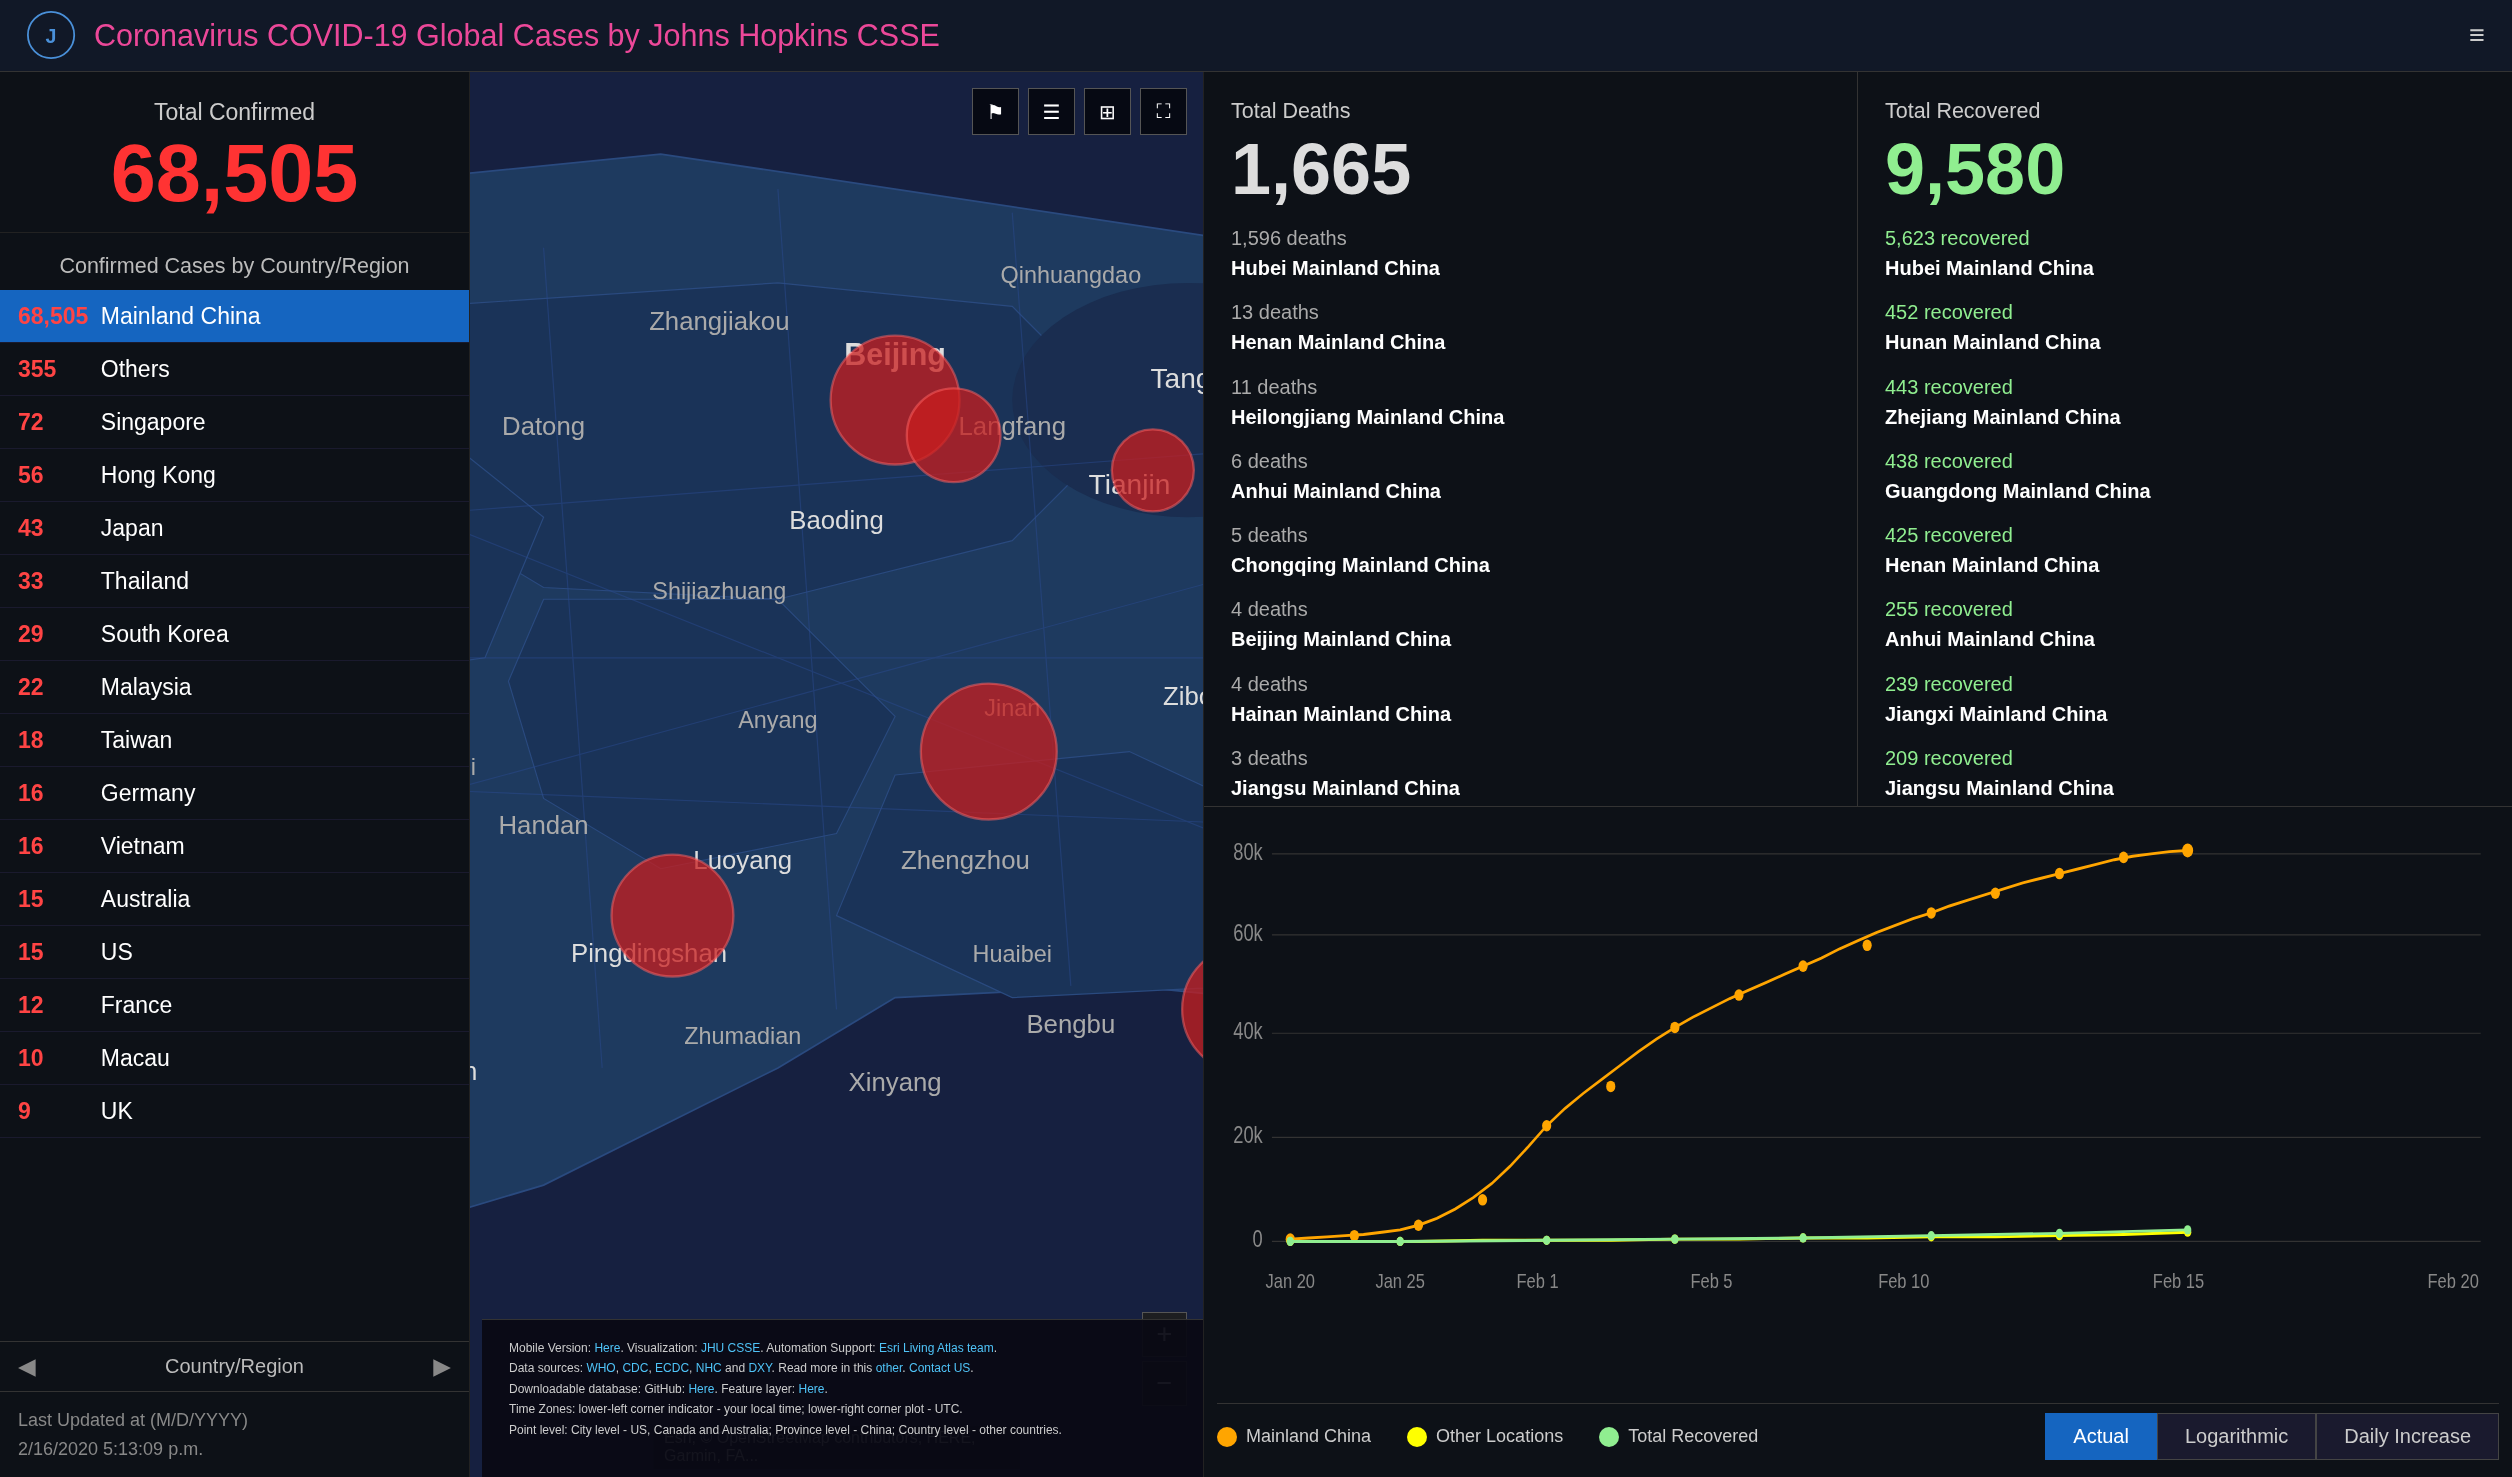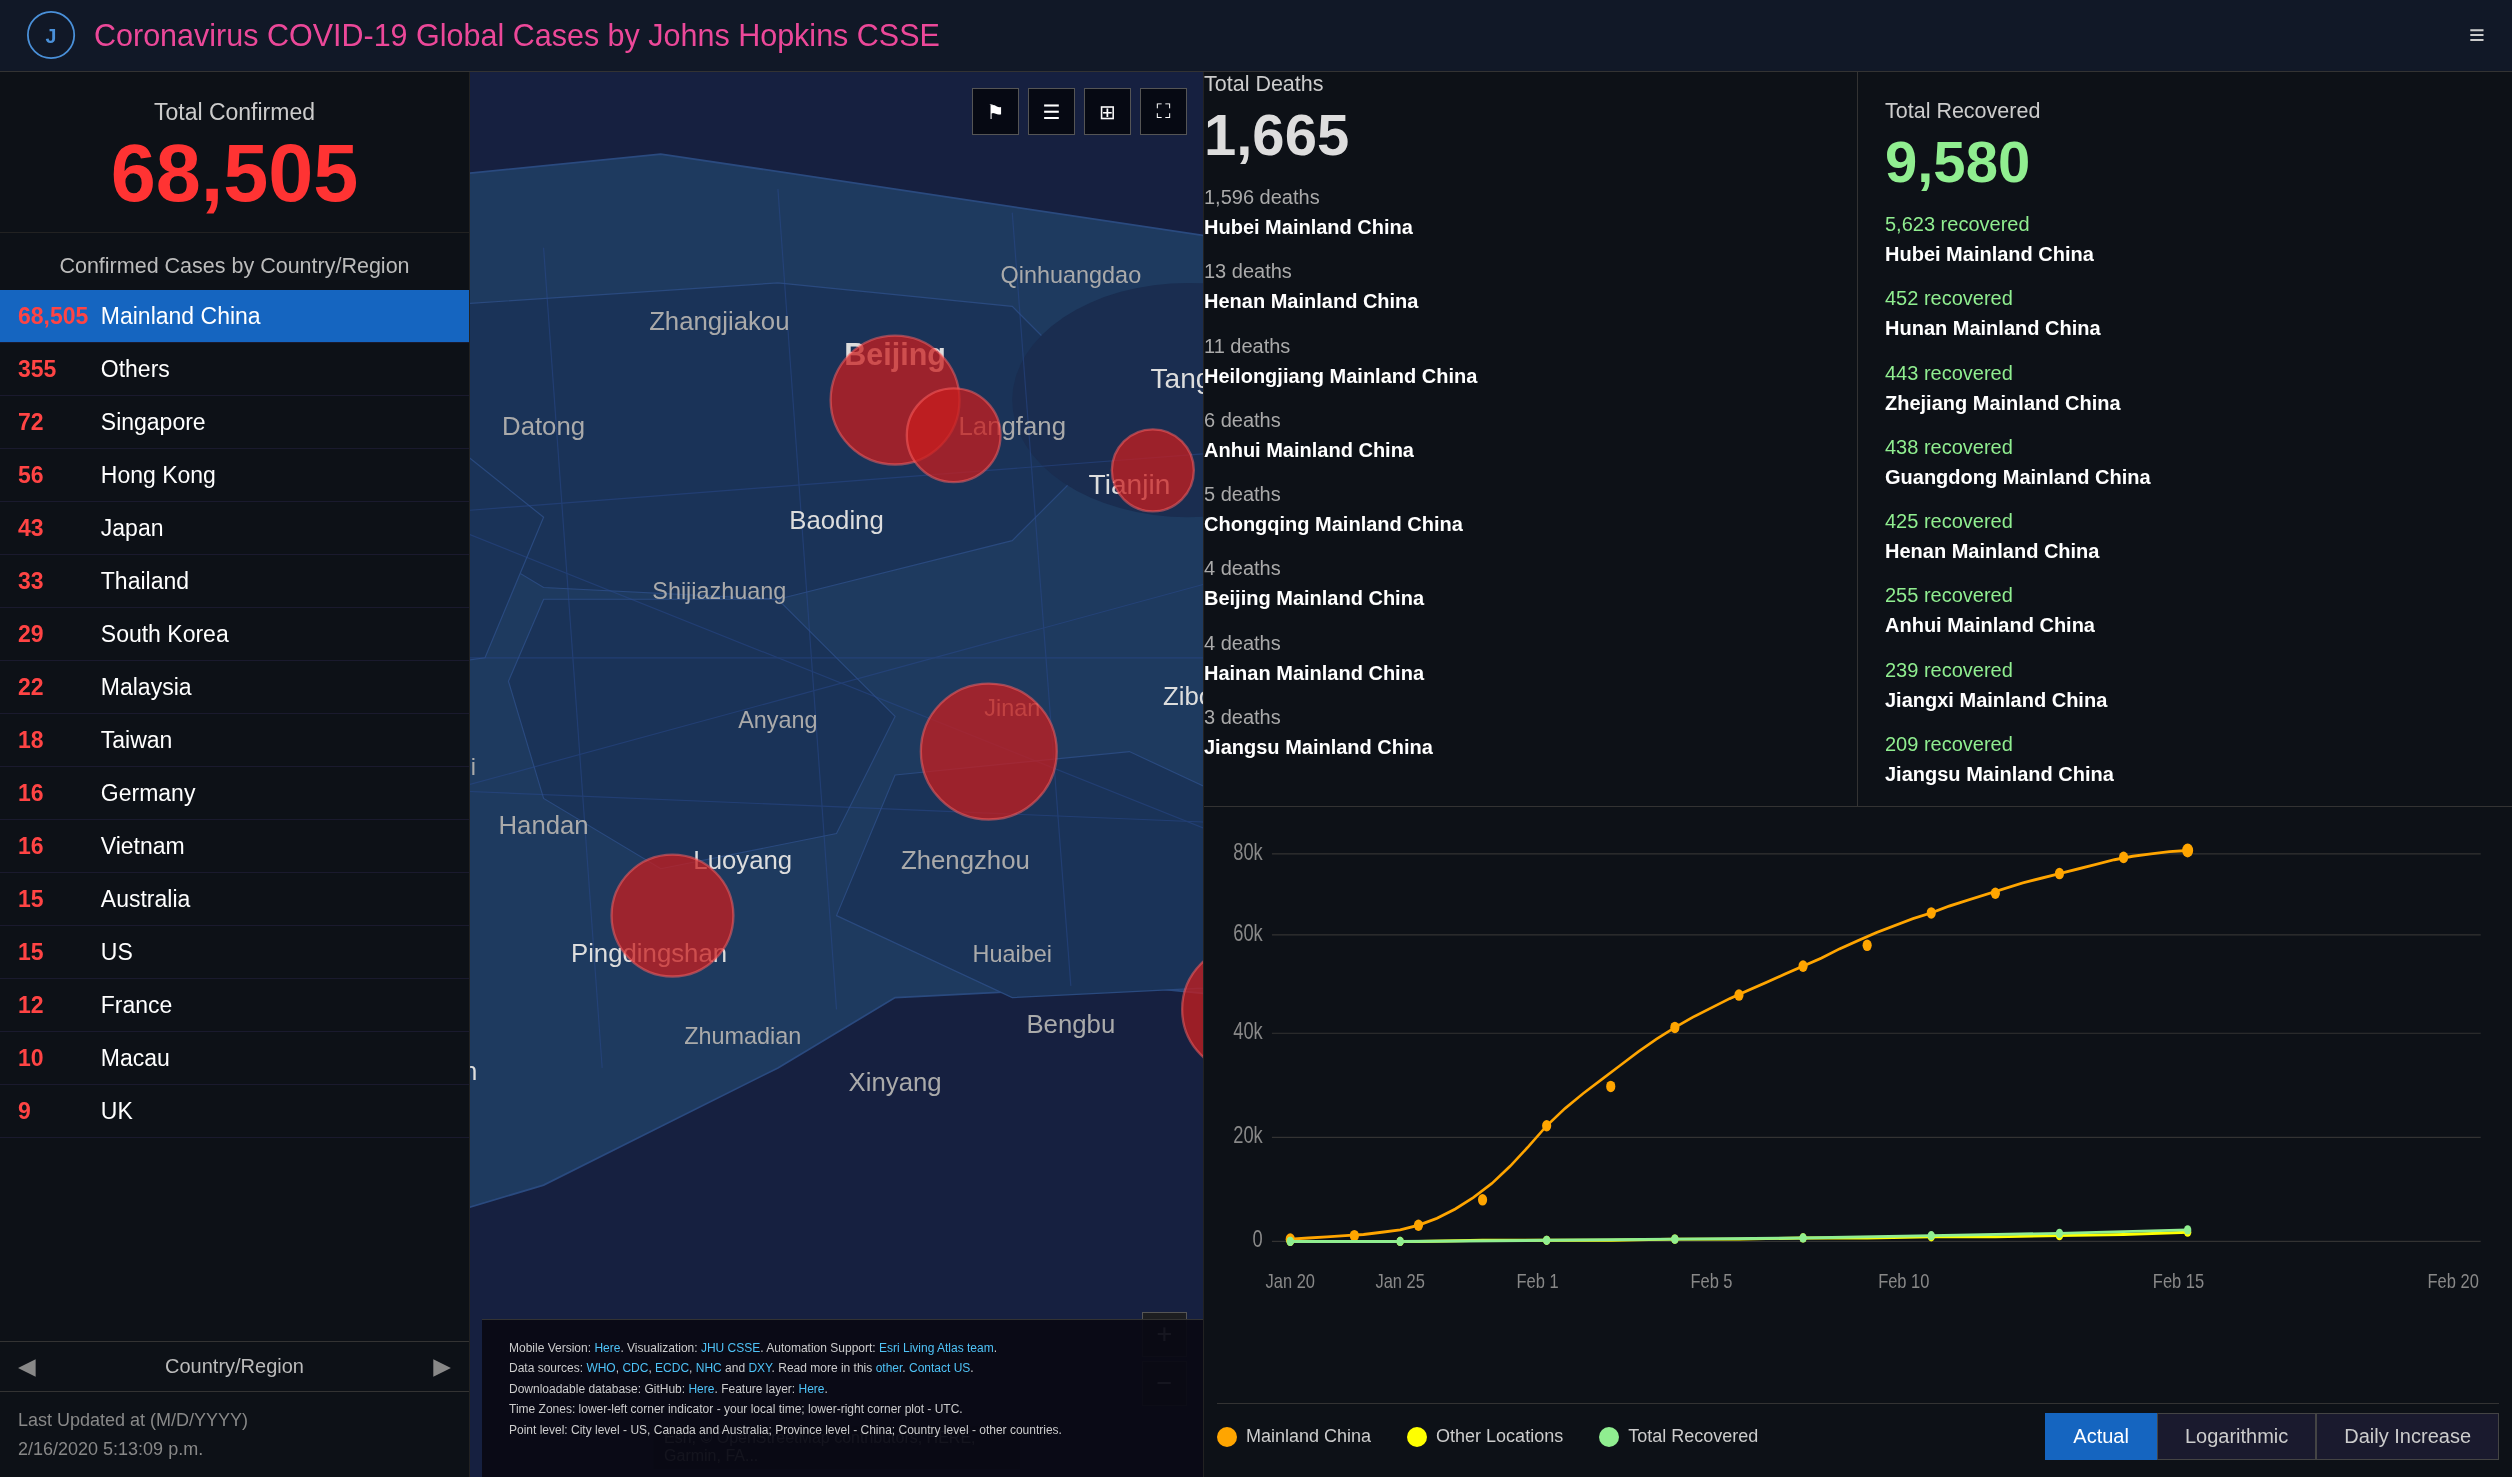--- a/index.html
+++ b/index.html
@@ -224,37 +224,38 @@
       flex-direction: column;
       background: #0d1117;
       border-left: 0.9px solid #222;
     }
     .stats-row {
       display: flex;
       height: 735px;
     }
     .deaths-panel {
       width: 654px;
+      padding: 27px;
       border-right: 0.9px solid #333;
       border-bottom: 0.9px solid #333;
       overflow-y: auto;
     }
     .recovered-panel {
       width: 654px;
       padding: 27px;
       border-bottom: 0.9px solid #333;
       overflow-y: auto;
     }
     .panel-title {
       font-size: 21.5px;
       color: #ccc;
       margin-bottom: 9px;
     }
     .panel-big-number {
-      font-size: 58px;
+      font-size: 72px;
       font-weight: bold;
       line-height: 1;
       margin-bottom: 18px;
     }
     .panel-big-number.deaths {
       color: #ddd;
     }
     .panel-big-number.recovered {
       color: #90EE90;
     }

